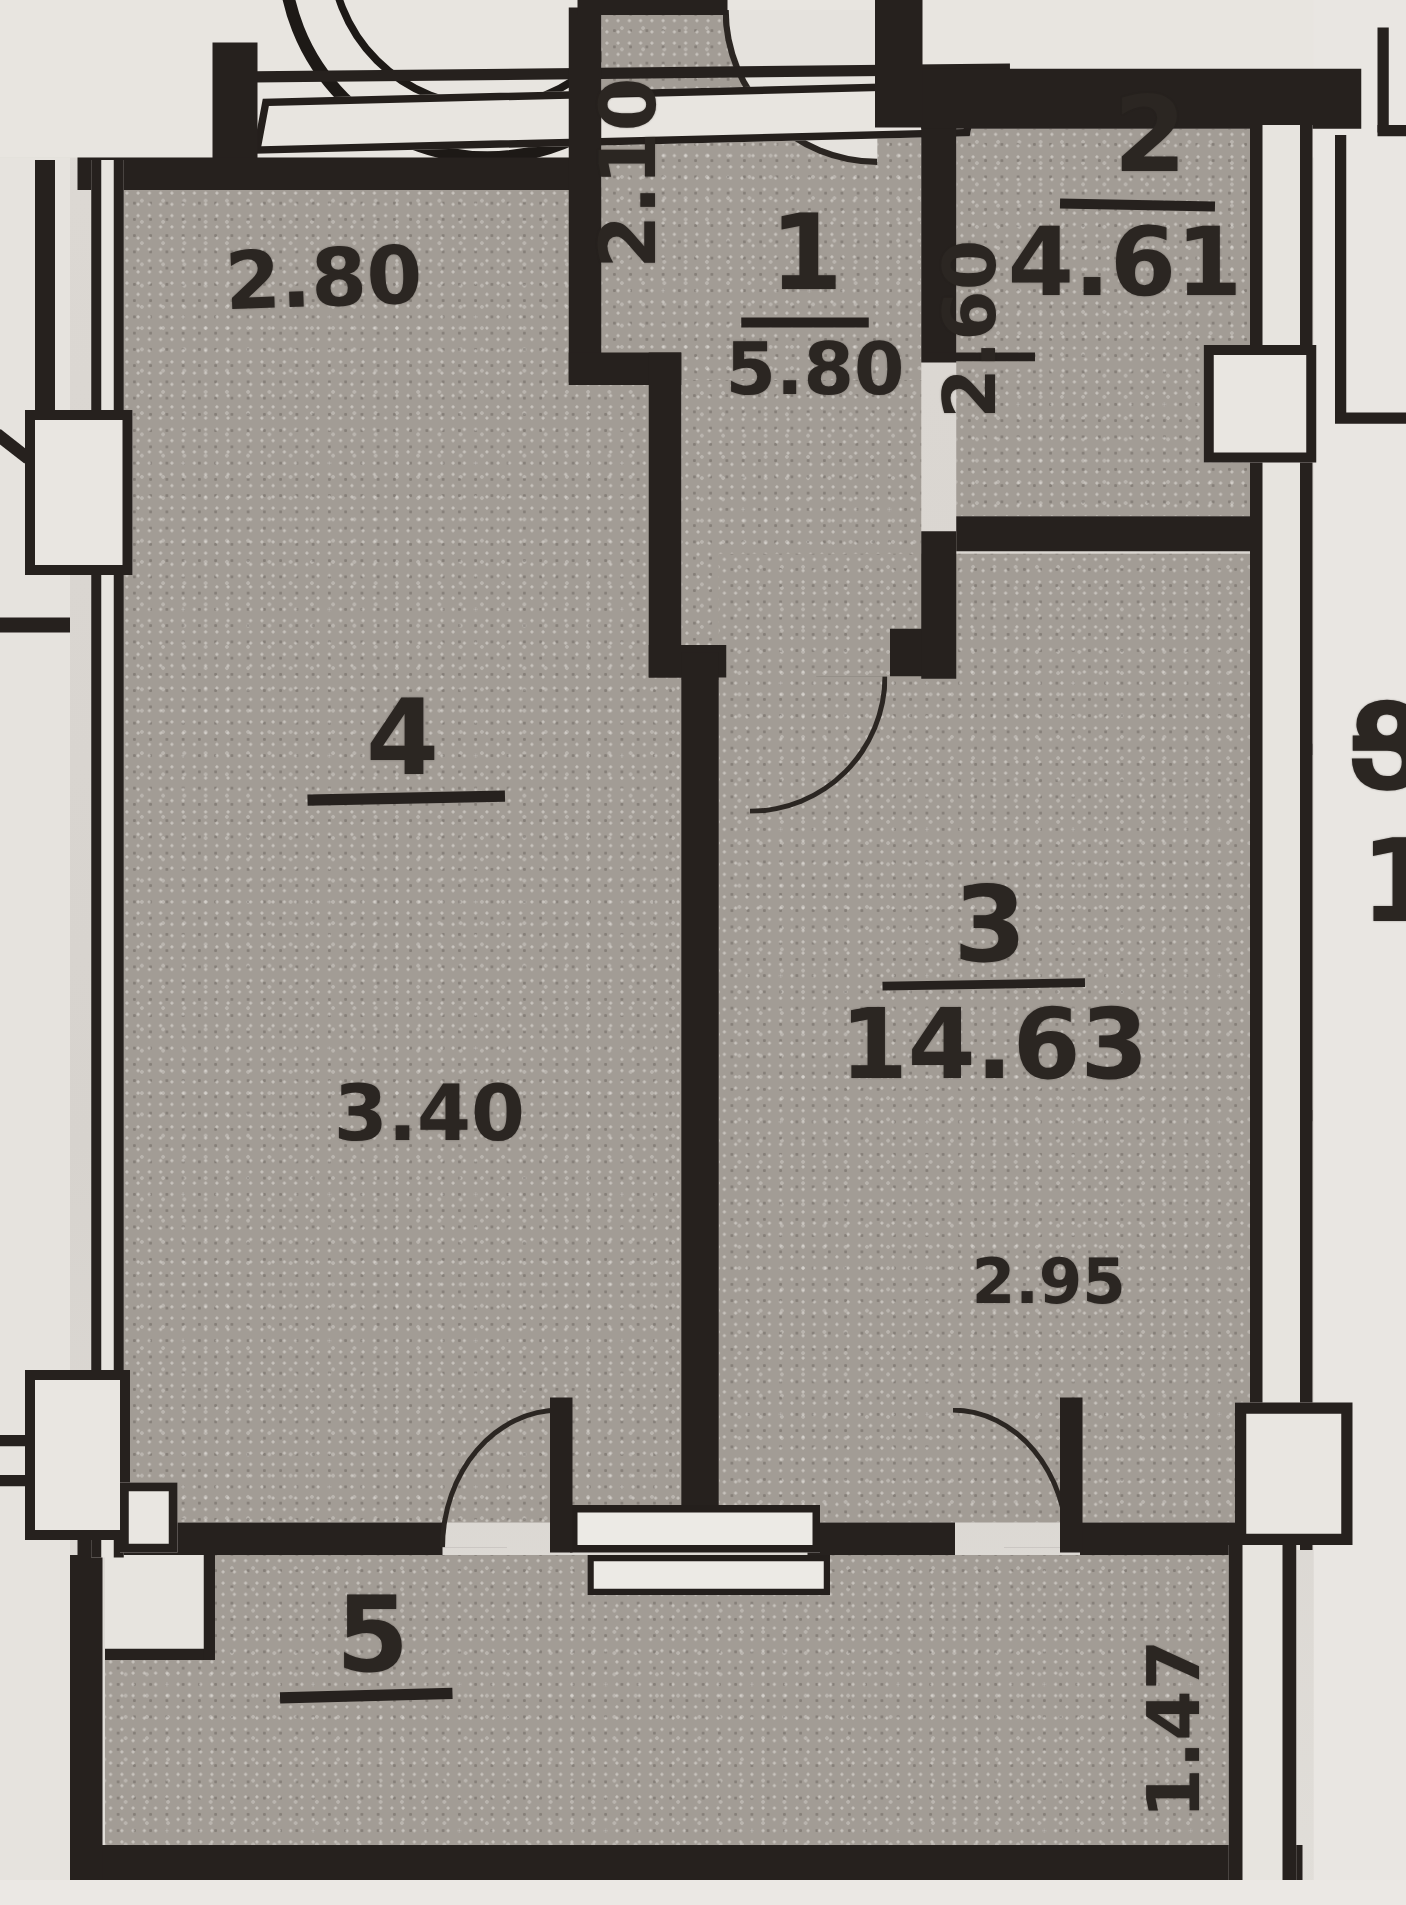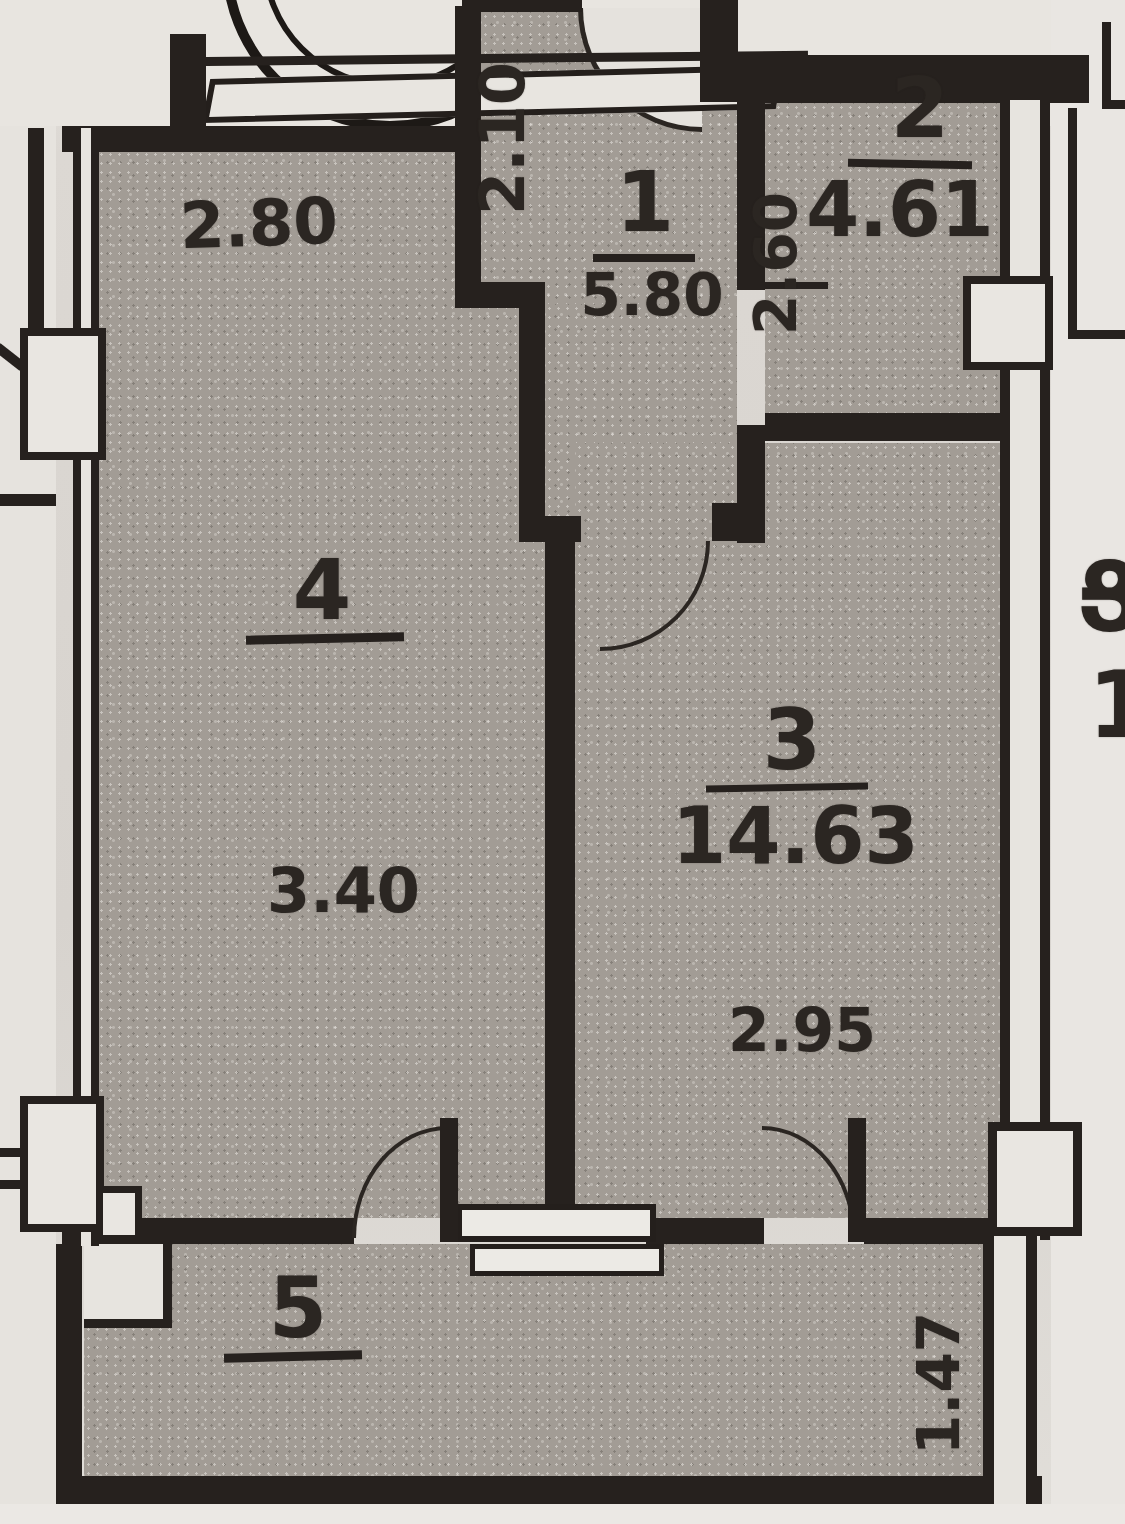--- a/index.html
+++ b/index.html
@@ -140,21 +140,21 @@
   #r4-area{left:202px;top:648px;width:230px;font-size:78px;}
   #r5-num{left:223px;top:1266px;width:150px;font-size:84px;}
   #r5-bar{left:224px;top:1352px;width:138px;height:9px;transform:rotate(-1.5deg);}
   #r5-area{left:188px;top:1368px;width:200px;font-size:78px;}
 
   
   #dim-280{left:180px;top:192px;width:134px;font-size:64px;transform:rotate(-2deg);}
   #dim-210{left:472px;top:215px;width:130px;height:54px;font-size:62px;}
   #dim-260{left:747px;top:335px;width:118px;height:52px;font-size:58px;}
   #dim-340{left:243px;top:860px;width:134px;font-size:62px;margin-left:24px;}
-  #dim-295{left:728px;top:1000px;width:134px;font-size:60px;}
+  #dim-295{left:772px;top:1000px;width:134px;font-size:50px;}
   #dim-147{left:910px;top:1455px;width:135px;height:56px;font-size:58px;}
 
   
   #nb-top{left:1076px;top:550px;font-size:96px;}
   #nb-bottom{left:1088px;top:660px;font-size:92px;}
 
   
   #watermark{left:275px;top:665px;width:820px;height:175px;}
   #wm-text{left:200px;top:30px;font-size:92px;font-weight:700;letter-spacing:9px;line-height:1;}
   .wmshape{background:rgba(255,255,255,.5);}

